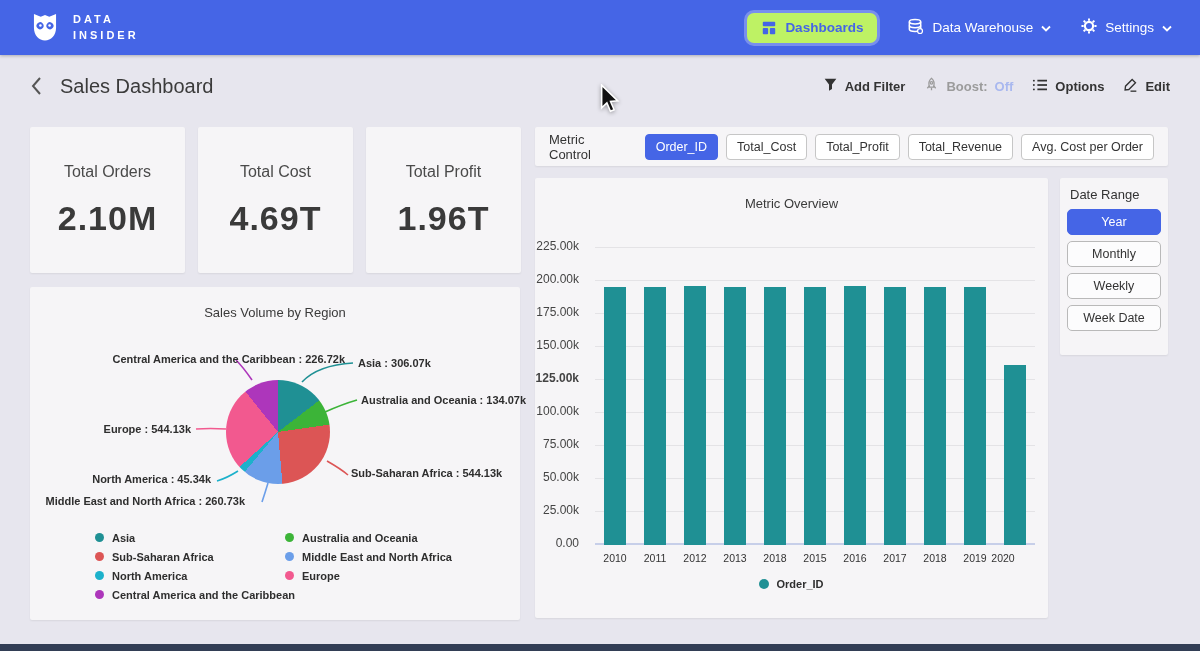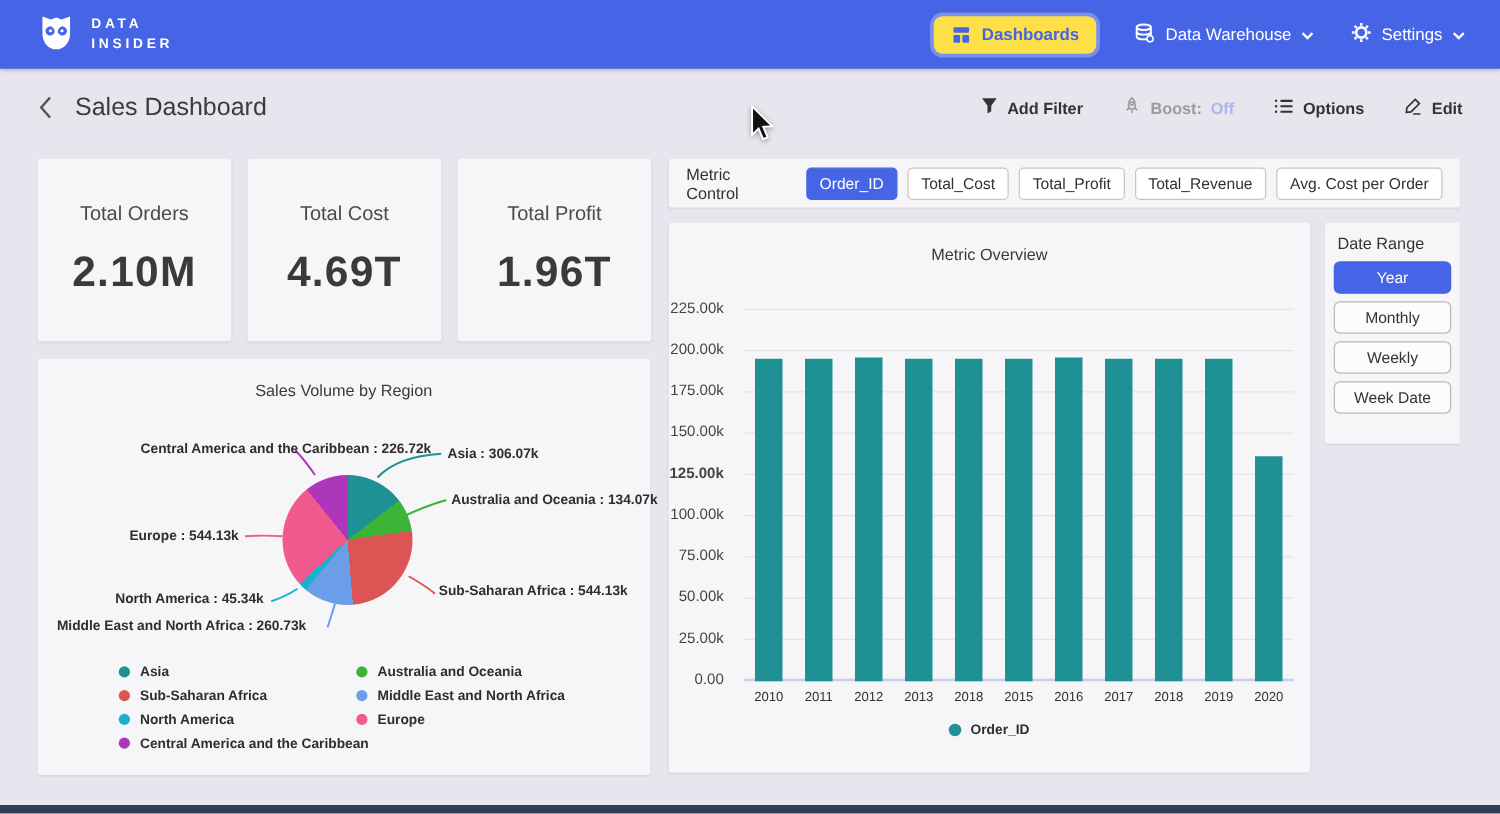--- a/index.html
+++ b/index.html
@@ -13,29 +13,29 @@
   body{font-family:"Liberation Sans",sans-serif;background:#cfcfd8;}
   .screen{position:relative;width:1200px;height:651px;background:var(--page);overflow:hidden;}
 
   
   .nav{position:absolute;top:0;left:0;width:1200px;height:55px;background:var(--accent);
        display:flex;align-items:center;padding:0 28px;box-shadow:0 1px 3px rgba(0,0,0,.25);z-index:5;}
   .brand{display:flex;align-items:center;gap:11px;color:#fff;}
   .brand-text{font-size:11px;font-weight:bold;letter-spacing:3px;line-height:1.45;}
   .nav-right{margin-left:auto;display:flex;align-items:center;gap:30px;}
   .nav-item{display:flex;align-items:center;gap:8px;color:#fff;font-size:13.5px;font-weight:500;cursor:pointer;}
-  .pill{background:#fde047;color:var(--accent);padding:7px 14px;border-radius:7px;font-weight:bold;
+  .pill{background:#bef264;color:var(--accent);padding:7px 14px;border-radius:7px;font-weight:bold;
         box-shadow:0 0 0 3px rgba(255,255,255,.28);}
   .pill svg{display:block;}
 
   
   .pagehead{position:absolute;top:55px;left:0;width:1200px;height:62px;display:flex;align-items:center;padding:0 30px;}
   .back{display:flex;align-items:center;cursor:pointer;margin-right:18px;color:#555;}
   .page-title{font-size:20px;font-weight:500;color:#3b3b3b;}
-  .head-actions{margin-left:auto;display:flex;align-items:center;gap:32px;}
+  .head-actions{margin-left:auto;display:flex;align-items:center;gap:19px;}
   .action{display:flex;align-items:center;gap:7px;font-size:13px;font-weight:bold;color:#333;cursor:pointer;}
   .action.grey{color:#9b9b9b;}
   .boost-off{color:var(--boost-off);}
 
   
   .card{position:absolute;background:var(--card);box-shadow:0 1px 2px rgba(0,0,0,.07);border-radius:2px;}
   .kpi{width:155px;height:146px;top:127px;display:flex;flex-direction:column;align-items:center;justify-content:center;gap:18px;}
   .kpi-label{font-size:16px;color:#4a4a4a;}
   .kpi-value{font-size:34px;font-weight:bold;color:#3a3a3a;letter-spacing:1px;}
 
@@ -284,21 +284,21 @@
         <div class="xlabel" style="left: 0px;">2010</div>
         <div class="xlabel" style="left: 40px;">2011</div>
         <div class="xlabel" style="left: 80px;">2012</div>
         <div class="xlabel" style="left: 120px;">2013</div>
         <div class="xlabel" style="left: 160px;">2018</div>
         <div class="xlabel" style="left: 200px;">2015</div>
         <div class="xlabel" style="left: 240px;">2016</div>
         <div class="xlabel" style="left: 280px;">2017</div>
         <div class="xlabel" style="left: 320px;">2018</div>
         <div class="xlabel" style="left: 360px;">2019</div>
-        <div class="xlabel" style="left: 400px;">2020</div>
+        <div class="xlabel" style="left: 388px;">2020</div>
       </div>
     <div class="bar-legend">
       <span class="legend-dot" id="bar-legend-dot" style="background: rgb(31, 144, 148);"></span>
       <span class="bar-legend-label">Order_ID</span>
     </div>
   </div>
 
   <div class="card datepanel">
     <div class="datepanel-label">Date Range</div>
     <div id="date-options">

